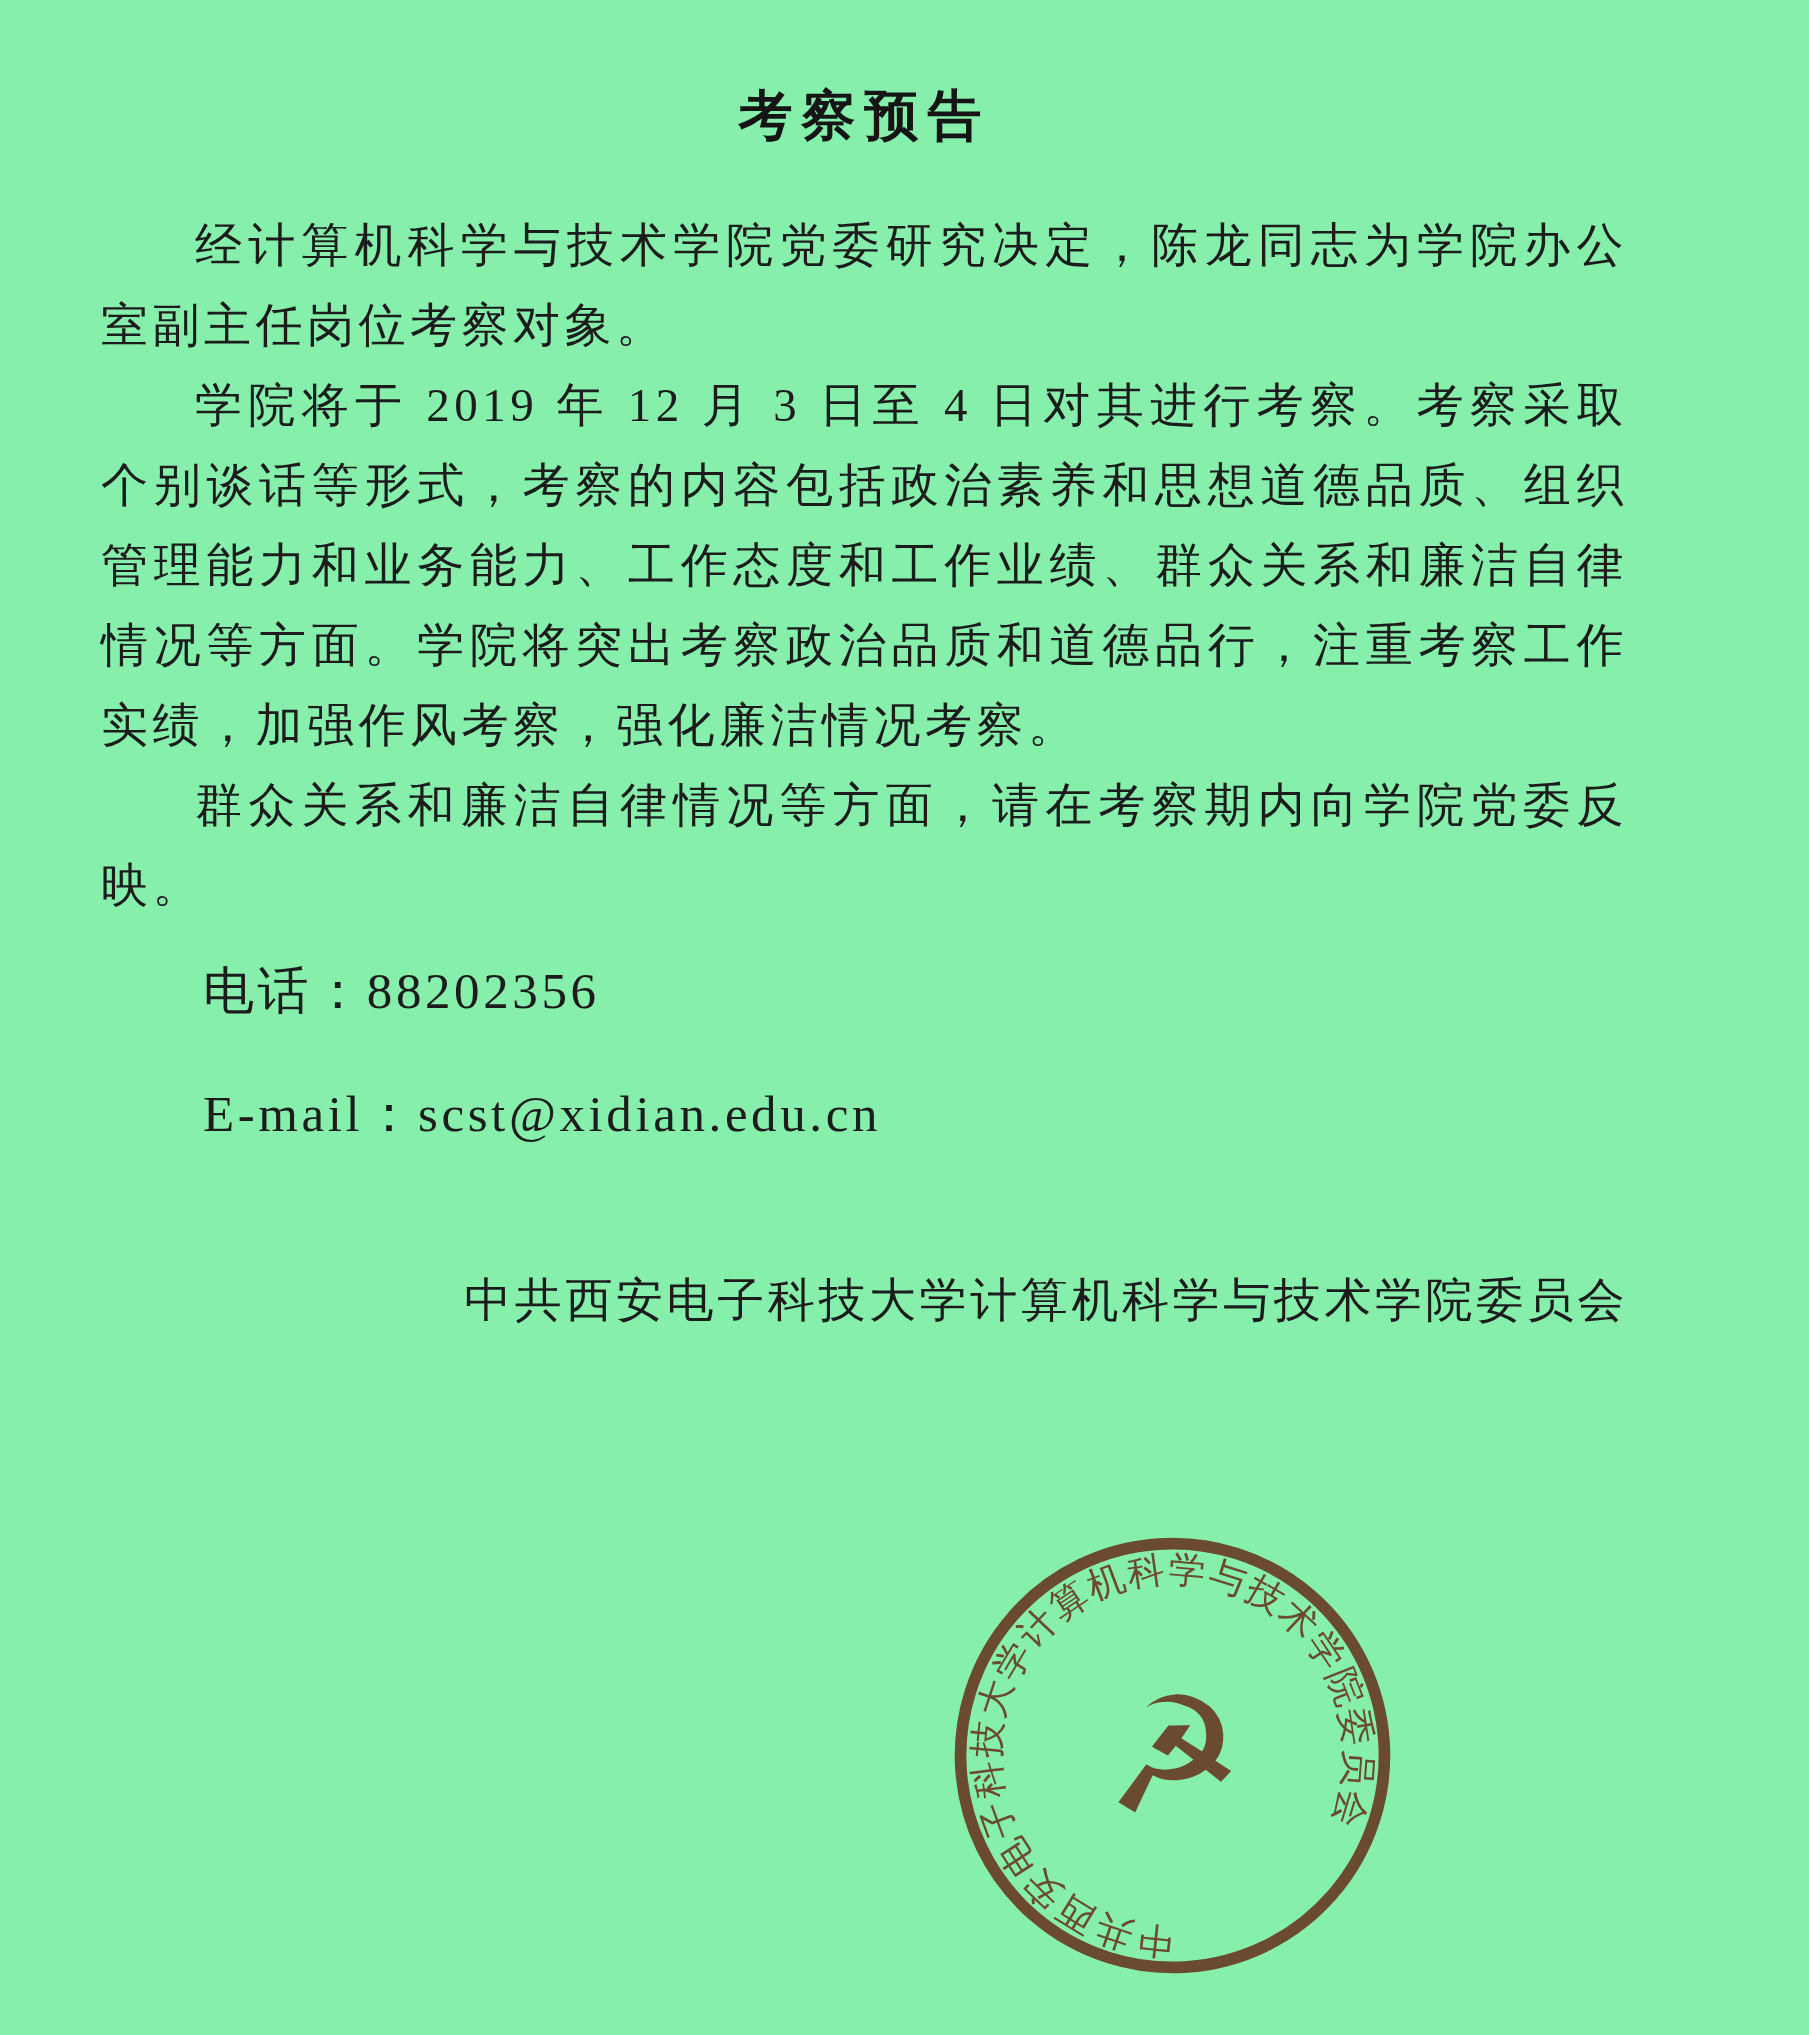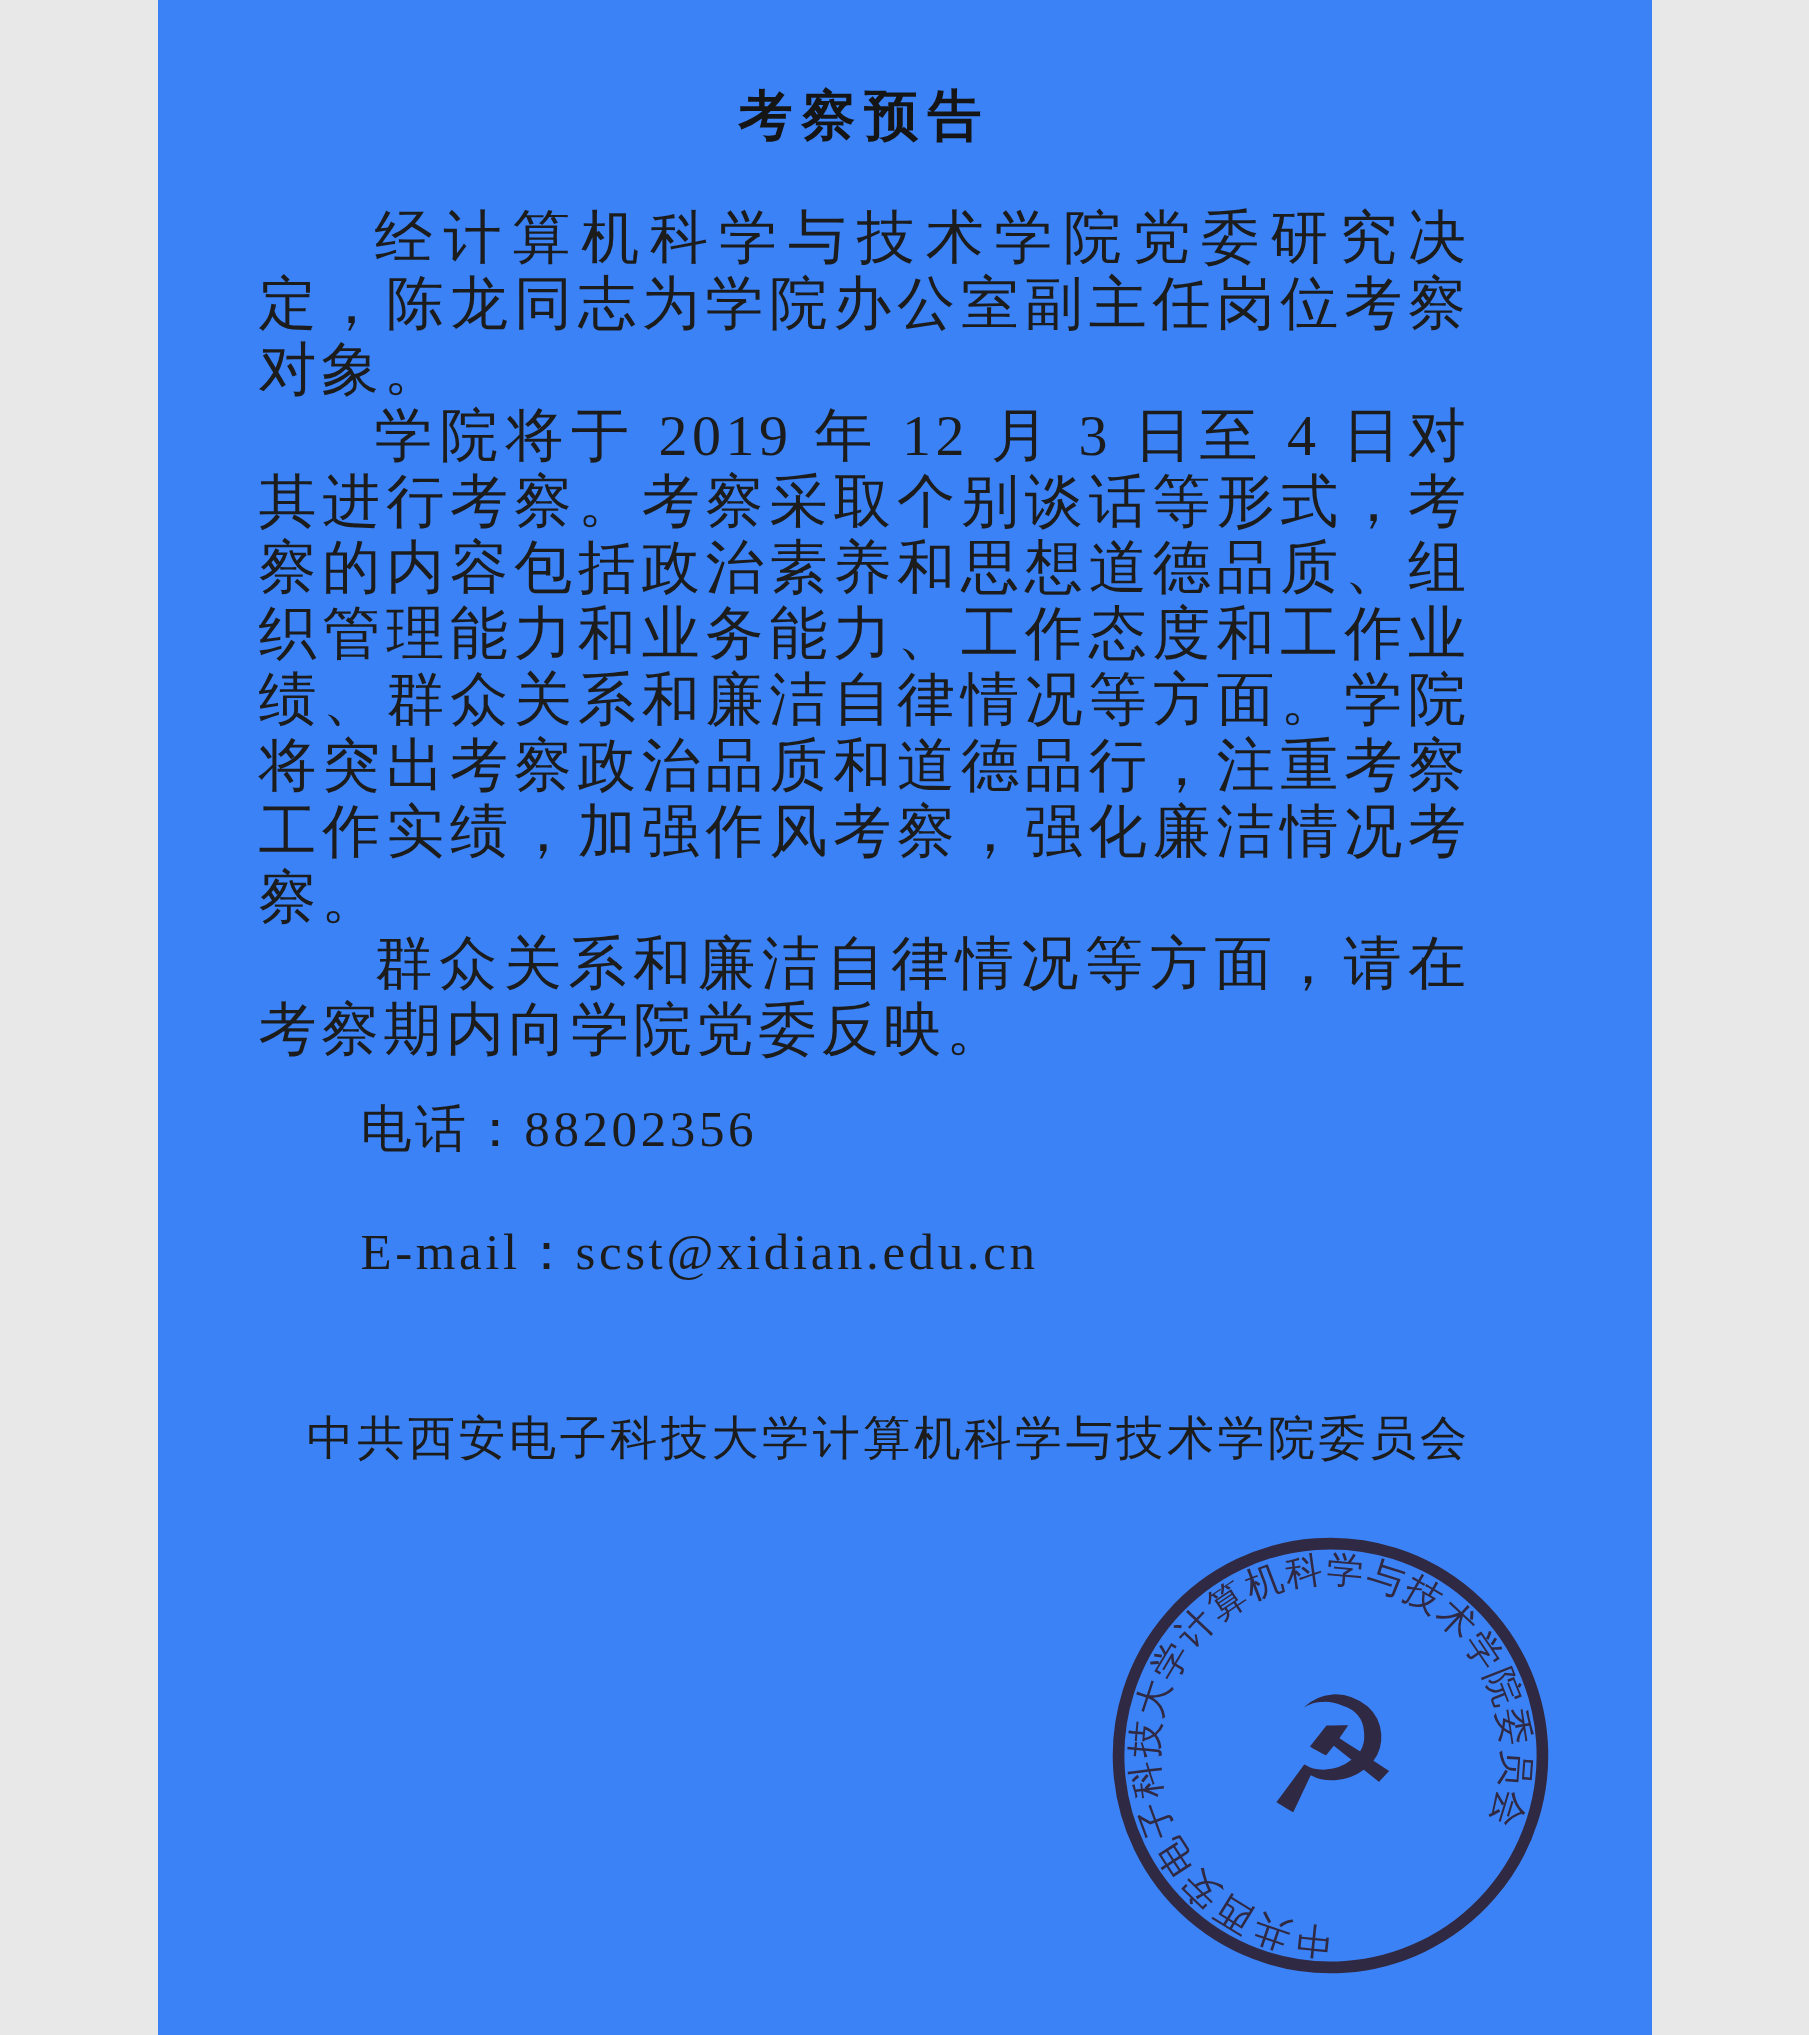--- a/index.html
+++ b/index.html
@@ -1,38 +1,38 @@
 <!DOCTYPE html>
 <html style="font-size:14.5px"><head>
 <meta charset="utf-8">
 <style>
   html,body { margin:0; padding:0; background:#e8e8e8; }
   .page {
     position:relative;
-    width:1494px; height:2035px;
+    width:1809px; height:2035px;
     margin:0 auto;
-    background:#3b82f6;
+    background:#86efac;
     color:#1c1c1c;
     font-family:"Liberation Serif","DejaVu Serif",serif;
     overflow:hidden;
   }
   .content { padding:80px 181px 0 101px; }
   .doc-title {
     margin:0 0 52px 0;
     text-align:center;
     font-size:54px;
     font-weight:700;
     letter-spacing:9px;
     font-family:"DejaVu Sans","Liberation Sans",sans-serif;
     color:#151515;
   }
   .body-par {
     margin:0;
-    font-size:58px;
-    line-height:66px;
+    font-size:47px;
+    line-height:80px;
     letter-spacing:4.5px;
     text-align:justify;
     text-indent:2em;
   }
   .contact { margin-top:11px; }
   .contact-line {
     margin:0 0 12.7px 0;
     font-size:51px;
     line-height:110px;
     letter-spacing:3.6px;

